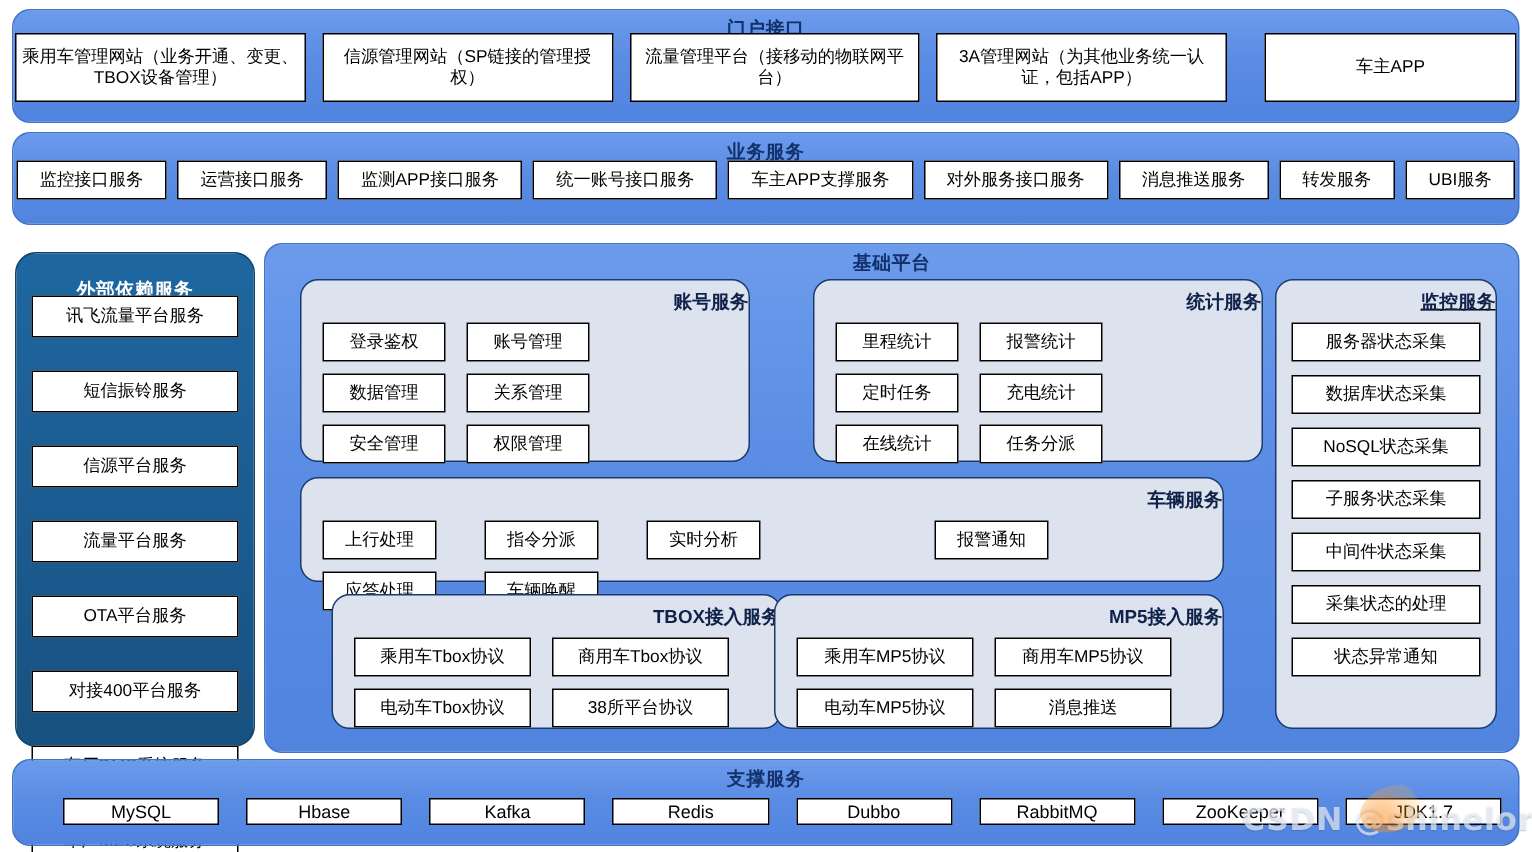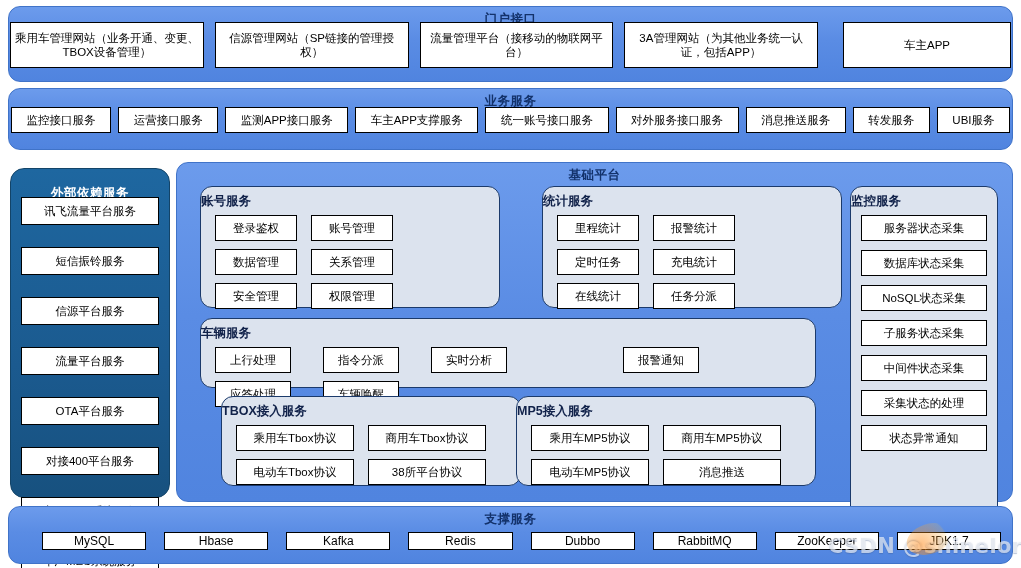--- a/index.html
+++ b/index.html
@@ -81,36 +81,36 @@
   #plat-band { left: 176px; top: 162px; width: 837px; height: 340px; }
 
   .subpanel {
     position: absolute;
     background: #DCE3EE;
     border: 1px solid #1b3a6b;
     border-radius: 12px;
     box-sizing: border-box;
   }
   .sub-title {
-    text-align: left; font-weight: bold; font-size: 12.5px;
+    text-align: right; font-weight: bold; font-size: 12.5px;
     color: #11224a; line-height: 16px; padding-top: 6px;
   }
   .grid {
     position: absolute; left: 14px; right: 14px; top: 28px;
     display: flex; flex-wrap: wrap; gap: 8px 14px;
   }
   .grid .wbox { height: 26px; }
 
   #acct-panel { left: 200px; top: 186px; width: 300px; height: 122px; }
   #acct-grid .wbox { width: 82px; }
 
   #stat-panel { left: 516px; top: 186px; width: 300px; height: 122px; margin-left: 26px; }
   #stat-grid .wbox { width: 82px; }
 
-  #mon-panel { left: 850px; top: 186px; width: 148px; height: 364px; }
+  #mon-panel { left: 850px; top: 186px; width: 148px; height: 300px; text-decoration: underline; }
   #mon-list {
     position: absolute; left: 10px; right: 10px; top: 28px;
     display: flex; flex-direction: column; gap: 9px;
   }
   #mon-list .wbox { height: 26px; }
 
   #veh-panel { left: 200px; top: 318px; width: 616px; height: 70px; }
   #veh-grid { gap: 8px 32px; }
   #veh-grid .wbox { width: 76px; }
   #veh-grid .spacer { width: 52px; height: 1px; }
@@ -160,22 +160,22 @@
   <div class="wbox app">车主APP</div>
 </div>
 
 <div class="band" id="biz-band">
   <div class="band-title">业务服务</div>
 </div>
 <div id="biz-row">
   <div class="wbox">监控接口服务</div>
   <div class="wbox">运营接口服务</div>
   <div class="wbox">监测APP接口服务</div>
+  <div class="wbox">统一账号接口服务</div>
   <div class="wbox">车主APP支撑服务</div>
-  <div class="wbox">统一账号接口服务</div>
   <div class="wbox">对外服务接口服务</div>
   <div class="wbox">消息推送服务</div>
   <div class="wbox">转发服务</div>
   <div class="wbox">UBI服务</div>
 </div>
 
 <div id="ext-band">
   <div class="band-title">外部依赖服务</div>
   <div id="ext-list">
     <div class="wbox">讯飞流量平台服务</div>

